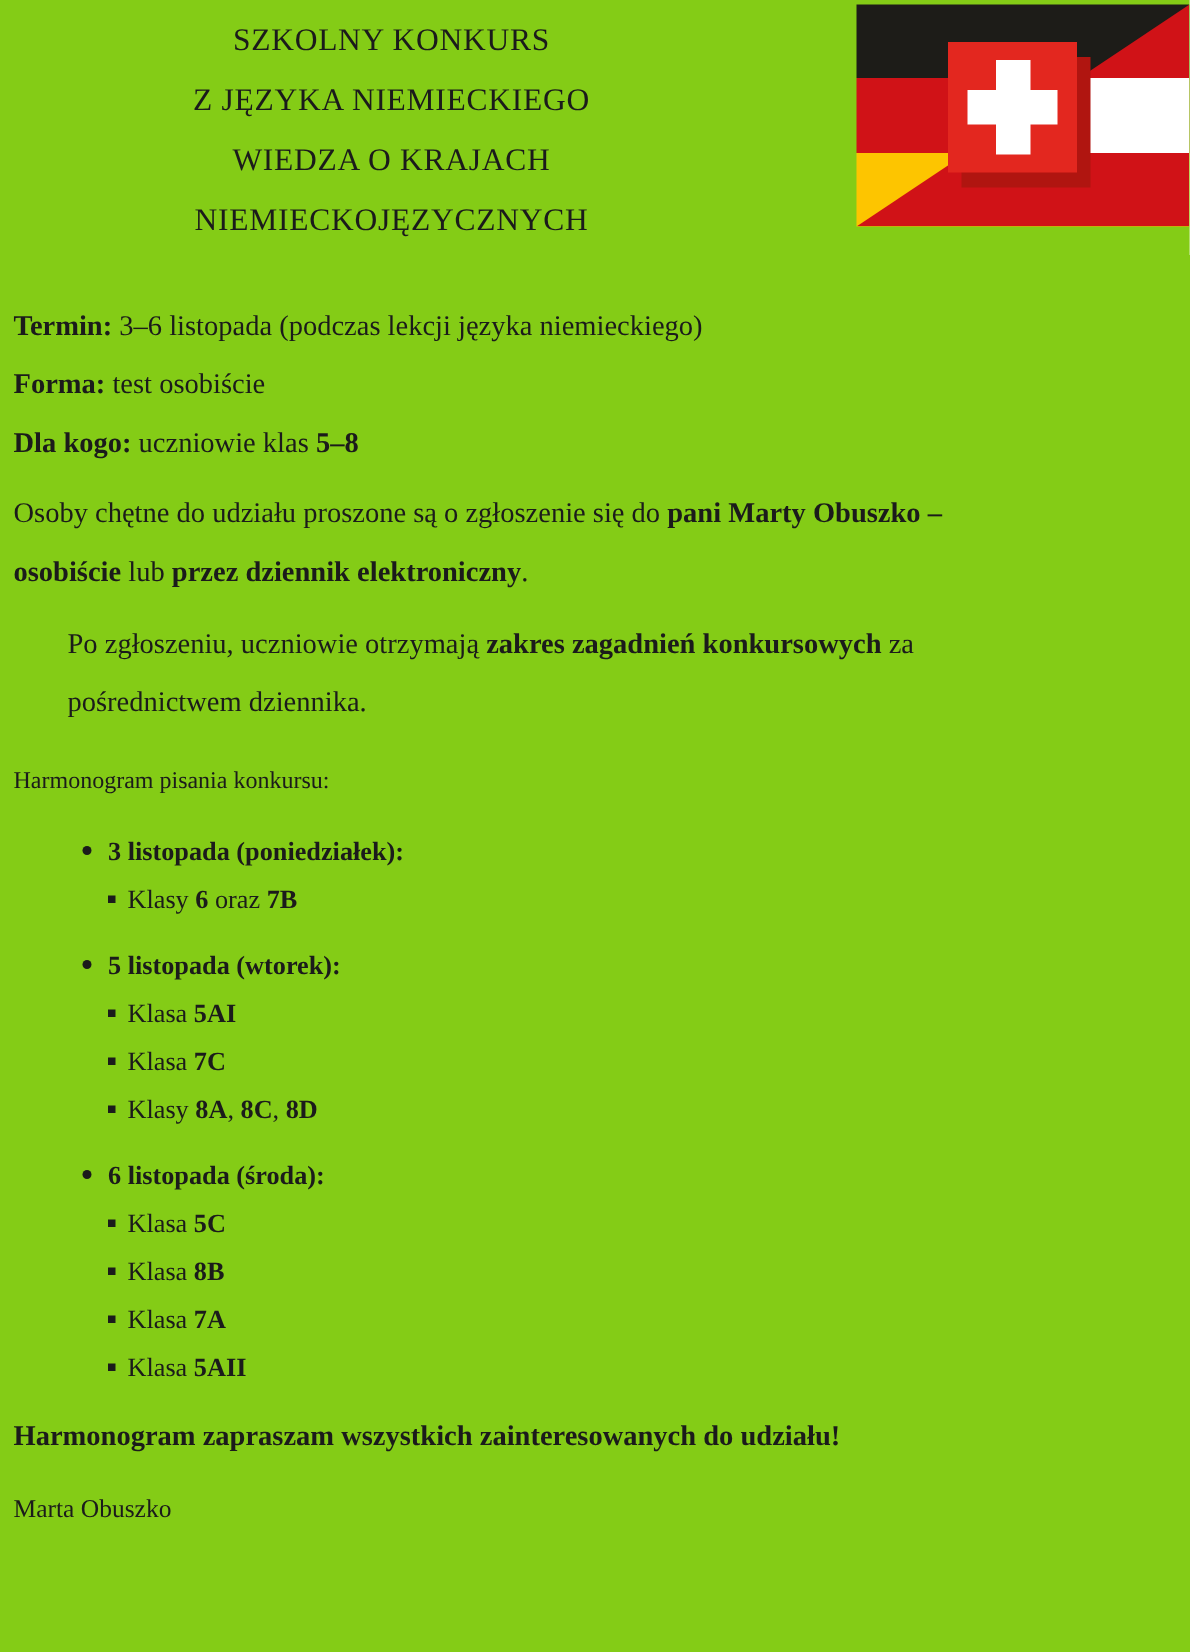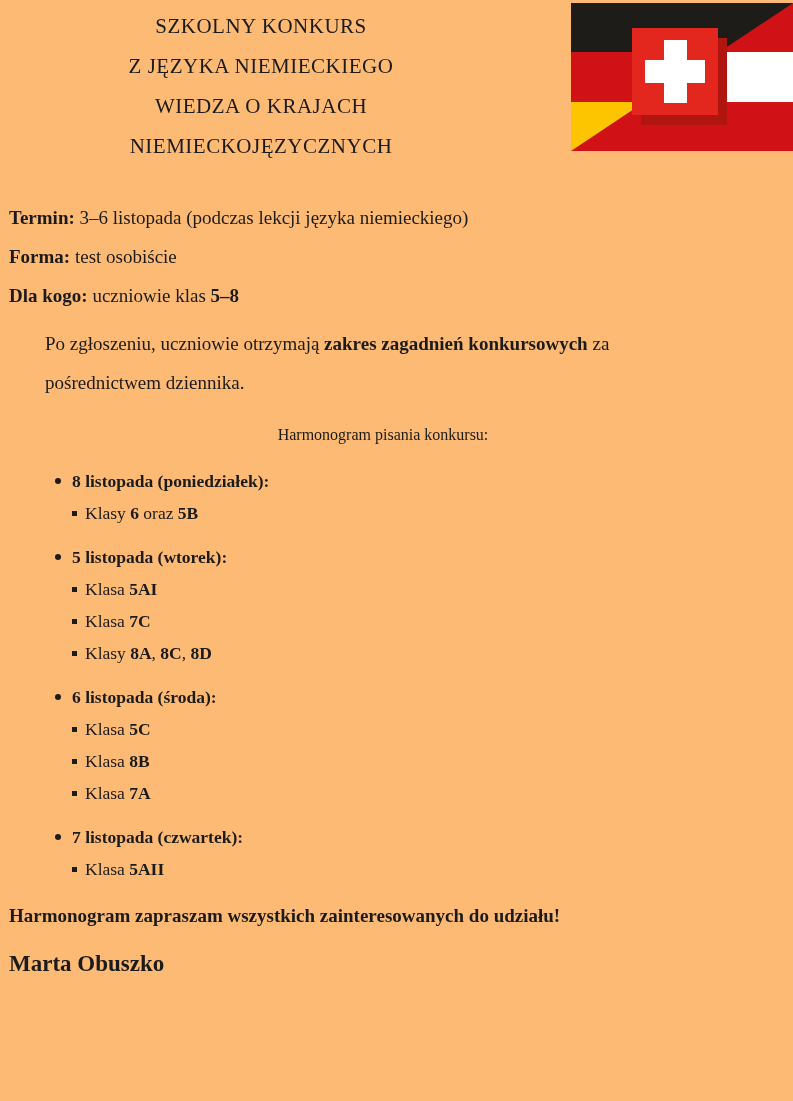--- a/index.html
+++ b/index.html
@@ -28,41 +28,41 @@
   .ch .chv { position:absolute; left:32px; top:12px; width:23px; height:63px; }
 
   
   .content { padding:0 36px 0 9px; }
   .para { font-size:19px; line-height:39px; margin:0; }
   .para.first { margin-top:28px; }
   .para.gap8 { margin-top:8px; }
   .para.gap9 { margin-top:9px;margin-left:36px; }
   .bold { font-weight:bold; }
 
-  .sched-heading { font-size:16px; line-height:30px; margin-top:18px;text-align:center; }
+  .sched-heading { font-size:16px; line-height:30px; margin-top:18px; }
 
   .group-title {
     position:relative; padding-left:63px;
     font-size:17.5px; line-height:32px; font-weight:bold; margin-top:12px;
   }
   .group-title.firstgroup { margin-top:15px; }
   .dot {
     position:absolute; left:46px; top:13px; width:6px; height:6px;
     border-radius:50%; display:block;
   }
   .sub-item { position:relative; padding-left:76px; font-size:17.5px; line-height:32px; }
   .sq { position:absolute; left:63px; top:14px; width:5px; height:5px; display:block; }
 
   .closing { font-size:19px; line-height:39px; font-weight:bold; margin-top:11px; }
-  .signature { font-size:23px; line-height:39px; font-weight:bold; margin-top:9px; }
+  .signature { font-size:17px; line-height:39px; font-weight:normal; margin-top:9px; }
 </style>
 </head>
 <body>
 
-<div class="page" style="color: rgb(27, 27, 27); background-color: #fdba74;">
+<div class="page" style="color: rgb(27, 27, 27); background-color: #84cc16;">
 
   <div class="header">
     <div class="title">
       <div>SZKOLNY KONKURS</div>
       <div>Z JĘZYKA NIEMIECKIEGO</div>
       <div>WIEDZA O KRAJACH</div>
       <div>NIEMIECKOJĘZYCZNYCH</div>
     </div>
 
     <div class="flag">
@@ -81,31 +81,32 @@
         <span class="chh" style="background-color: rgb(255, 255, 255);"></span>
         <span class="chv" style="background-color: rgb(255, 255, 255);"></span>
       </div>
     </div>
   </div>
 
   <div class="content">
     <div class="para first"><span class="bold">Termin:</span><span> 3–6 listopada (podczas lekcji języka niemieckiego)</span></div>
     <div class="para"><span class="bold">Forma:</span><span> test osobiście</span></div>
     <div class="para"><span class="bold">Dla kogo:</span><span> uczniowie klas </span><span class="bold">5–8</span></div>
+    <div class="para gap8"><span>Osoby chętne do udziału proszone są o zgłoszenie się do </span><span class="bold">pani Marty Obuszko –</span><br><span class="bold">osobiście</span><span> lub </span><span class="bold">przez dziennik elektroniczny</span><span>.</span></div>
     <div class="para gap9"><span>Po zgłoszeniu, uczniowie otrzymają </span><span class="bold">zakres zagadnień konkursowych</span><span> za</span><br><span>pośrednictwem dziennika.</span></div>
 
     <div class="sched-heading">Harmonogram pisania konkursu:</div>
 
     <div>
 
       <div class="group-title firstgroup">
-        <span class="dot" style="background-color: rgb(27, 27, 27);"></span><span>8 listopada (poniedziałek):</span>
+        <span class="dot" style="background-color: rgb(27, 27, 27);"></span><span>3 listopada (poniedziałek):</span>
       </div>
       <div class="sub-item">
-        <span class="sq" style="background-color: rgb(27, 27, 27);"></span><span><span>Klasy </span><span class="bold">6</span><span> oraz </span><span class="bold">5B</span></span>
+        <span class="sq" style="background-color: rgb(27, 27, 27);"></span><span><span>Klasy </span><span class="bold">6</span><span> oraz </span><span class="bold">7B</span></span>
       </div>
 
       <div class="group-title">
         <span class="dot" style="background-color: rgb(27, 27, 27);"></span><span>5 listopada (wtorek):</span>
       </div>
       <div class="sub-item">
         <span class="sq" style="background-color: rgb(27, 27, 27);"></span><span><span>Klasa </span><span class="bold">5AI</span></span>
       </div>
       <div class="sub-item">
         <span class="sq" style="background-color: rgb(27, 27, 27);"></span><span><span>Klasa </span><span class="bold">7C</span></span>
@@ -120,23 +121,20 @@
       <div class="sub-item">
         <span class="sq" style="background-color: rgb(27, 27, 27);"></span><span><span>Klasa </span><span class="bold">5C</span></span>
       </div>
       <div class="sub-item">
         <span class="sq" style="background-color: rgb(27, 27, 27);"></span><span><span>Klasa </span><span class="bold">8B</span></span>
       </div>
       <div class="sub-item">
         <span class="sq" style="background-color: rgb(27, 27, 27);"></span><span><span>Klasa </span><span class="bold">7A</span></span>
       </div>
 
-      <div class="group-title">
-        <span class="dot" style="background-color: rgb(27, 27, 27);"></span><span>7 listopada (czwartek):</span>
-      </div>
       <div class="sub-item">
         <span class="sq" style="background-color: rgb(27, 27, 27);"></span><span><span>Klasa </span><span class="bold">5AII</span></span>
       </div>
 
     </div>
 
     <div class="closing">Harmonogram zapraszam wszystkich zainteresowanych do udziału!</div>
     <div class="signature">Marta Obuszko</div>
   </div>
 </div>

